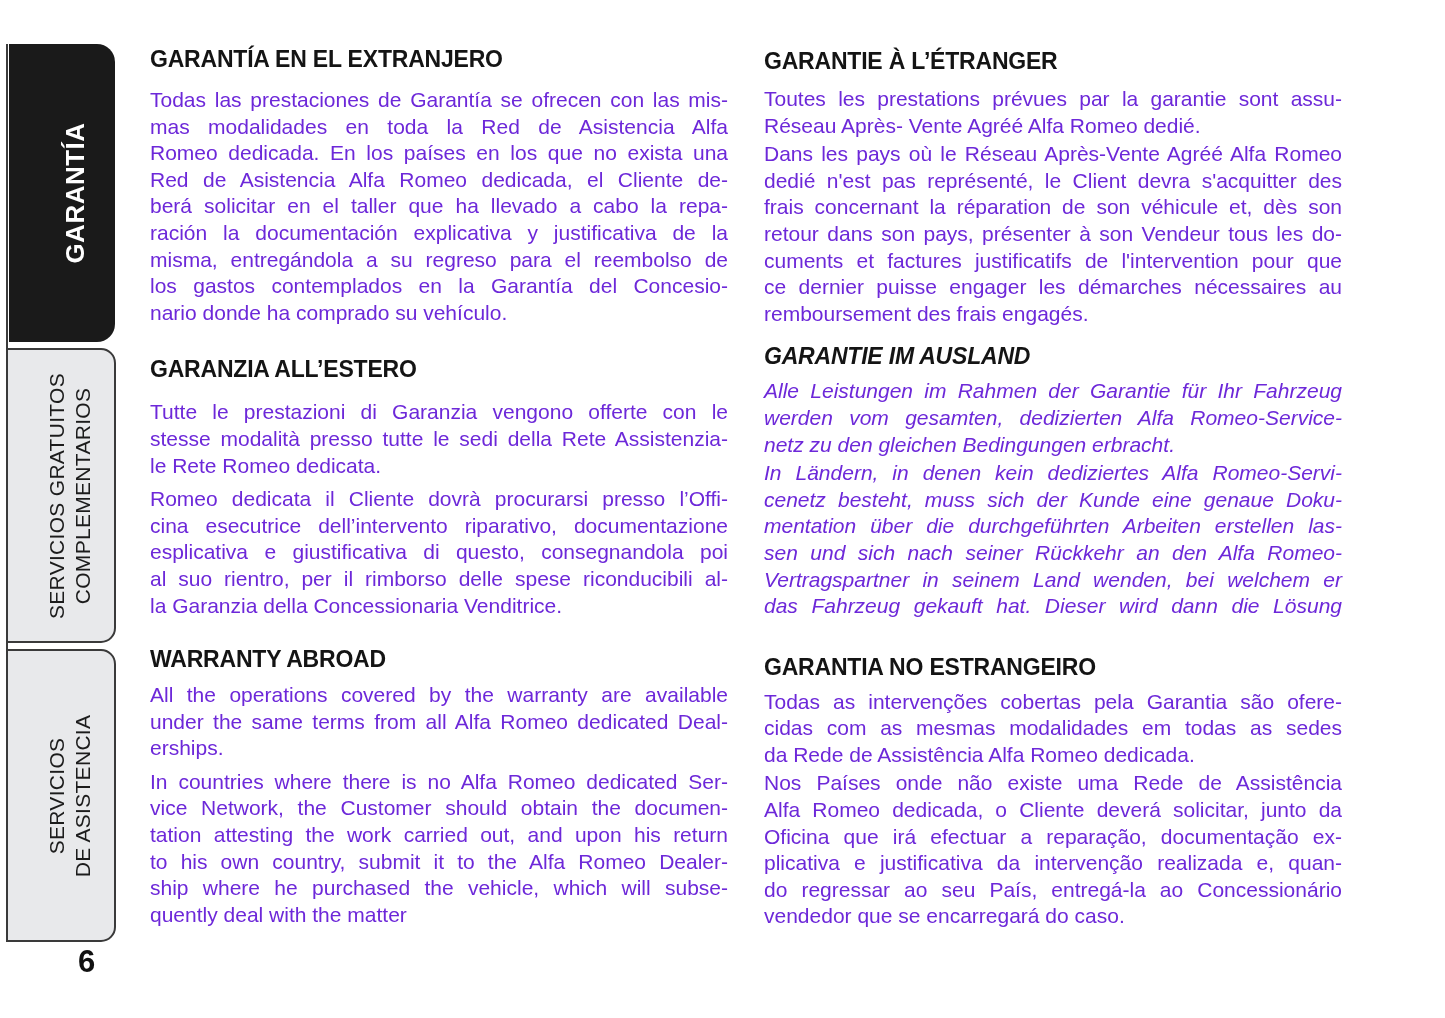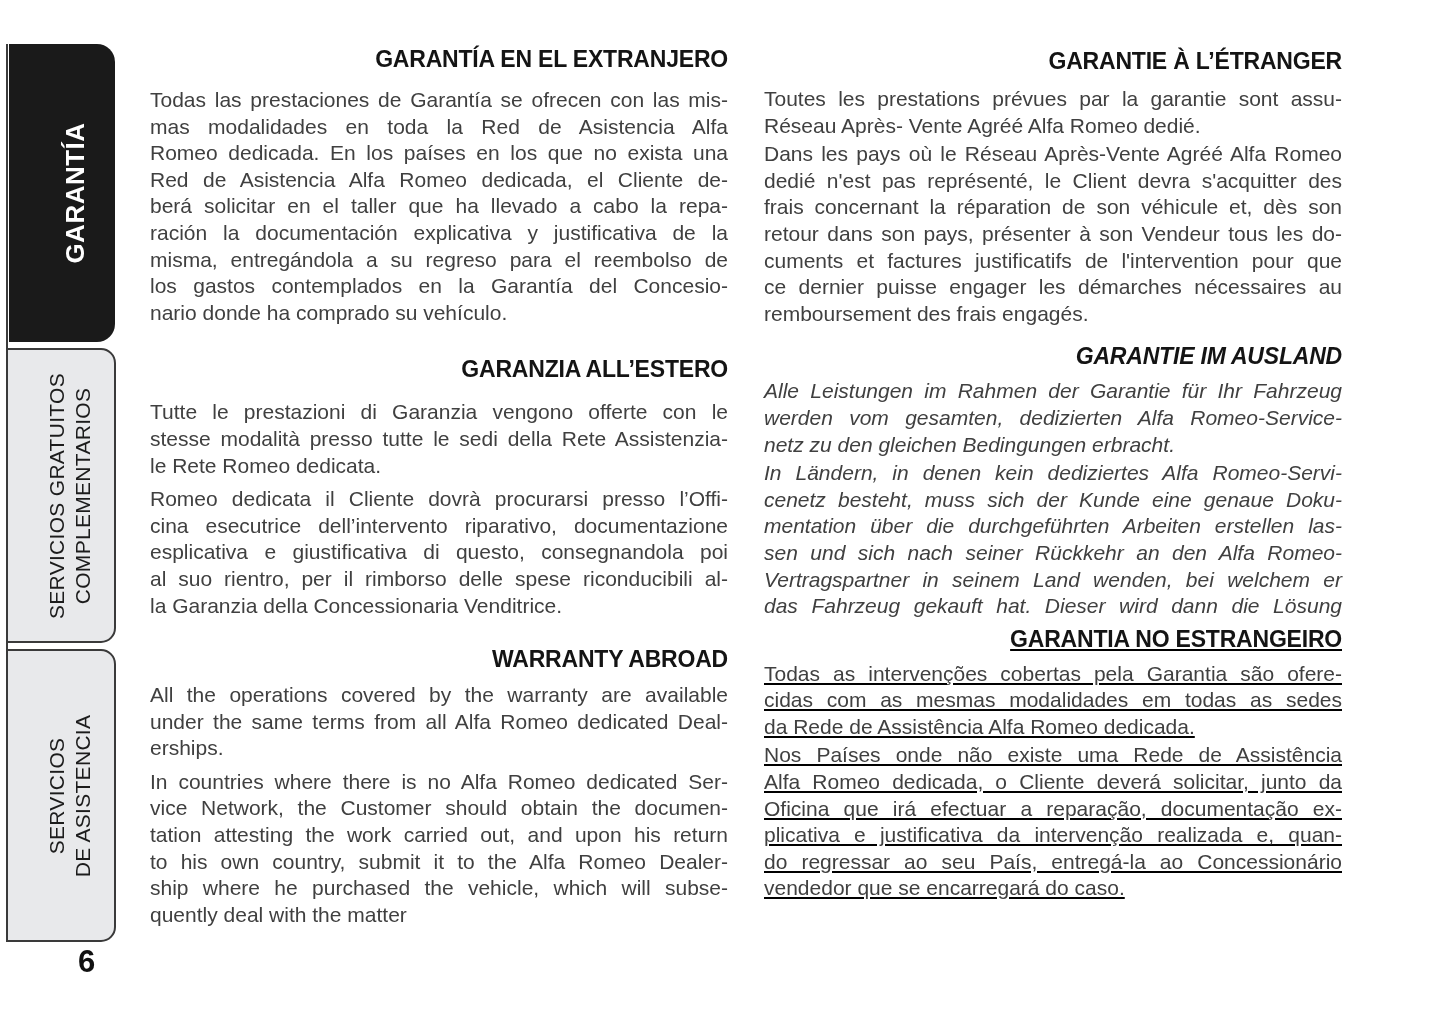--- a/index.html
+++ b/index.html
@@ -54,36 +54,35 @@
   
   .col { position: absolute; width: 578px; }
   .col-left  { left: 150px; top: 46px; }
   .col-right { left: 764px; top: 48px; }
 
   h2.sec-heading {
     margin: 0; padding: 0;
     font-size: 23px; line-height: 26px;
     font-weight: bold; color: #141414;
     letter-spacing: -0.2px;
-    text-align: right;
-  }
-  .sec-body { color: #404040; font-size: 21px; line-height: 26.6px; }
+  }
+  .sec-body { color: #6d28d9; font-size: 21px; line-height: 26.6px; }
   .tline { text-align: justify; text-align-last: justify; }
   .tline.last { text-align-last: left; }
 
   
   .col-left  .sec-1 h2 { margin-bottom: 15px; }
   .col-left  .sec-2 { margin-top: 30px; } .col-left .sec-2 h2 { margin-bottom: 17px; }
   .col-left  .sec-3 { margin-top: 27px; } .col-left .sec-3 h2 { margin-bottom: 10px; }
   .col-left  .para { margin: 0 0 7px 0; }
   .col-left  .para:last-child { margin-bottom: 0; }
 
   .col-right .sec-1 h2 { margin-bottom: 12px; }
   .col-right .sec-2 { margin-top: 16px; font-style: italic; } .col-right .sec-2 h2 { margin-bottom: 9px; }
-  .col-right .sec-3 { margin-top: 6px; text-decoration: underline; } .col-right .sec-3 h2 { margin-bottom: 9px; }
+  .col-right .sec-3 { margin-top: 34px; } .col-right .sec-3 h2 { margin-bottom: 9px; }
   .col-right .para { margin: 0 0 2px 0; }
 </style>
 </head>
 <body>
 
 <div class="page">
 
   <div class="spine-line"></div>
 
   <nav>

